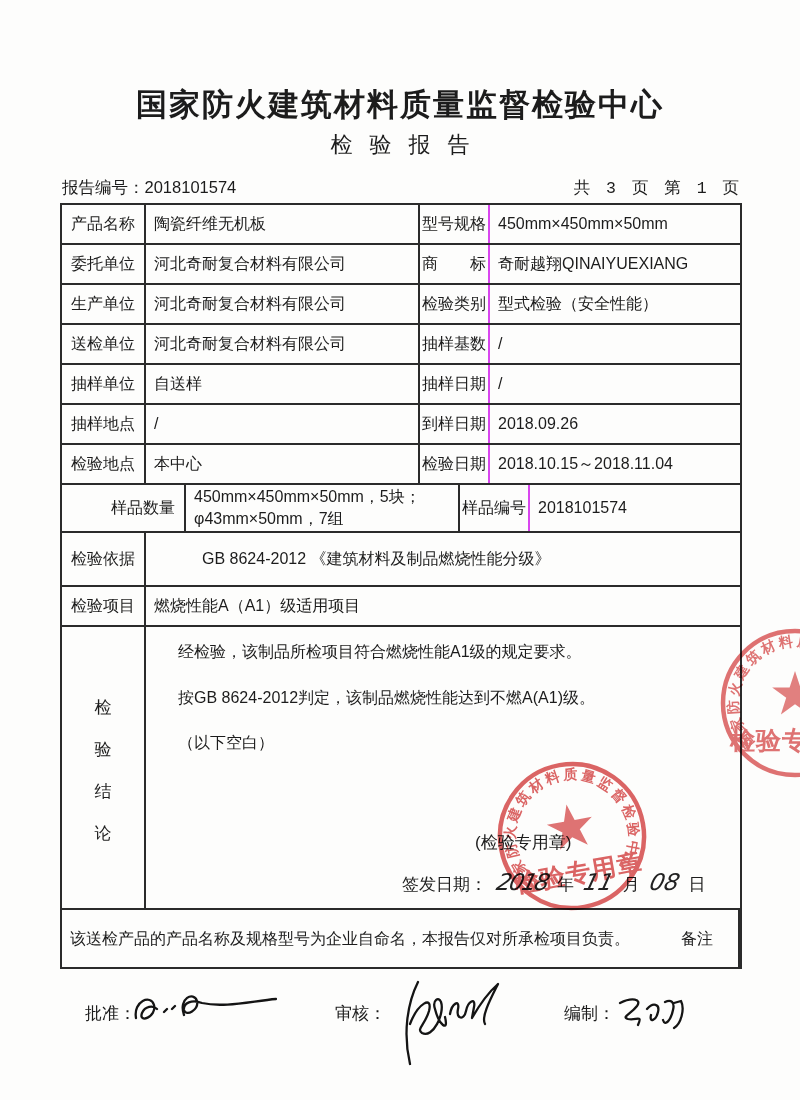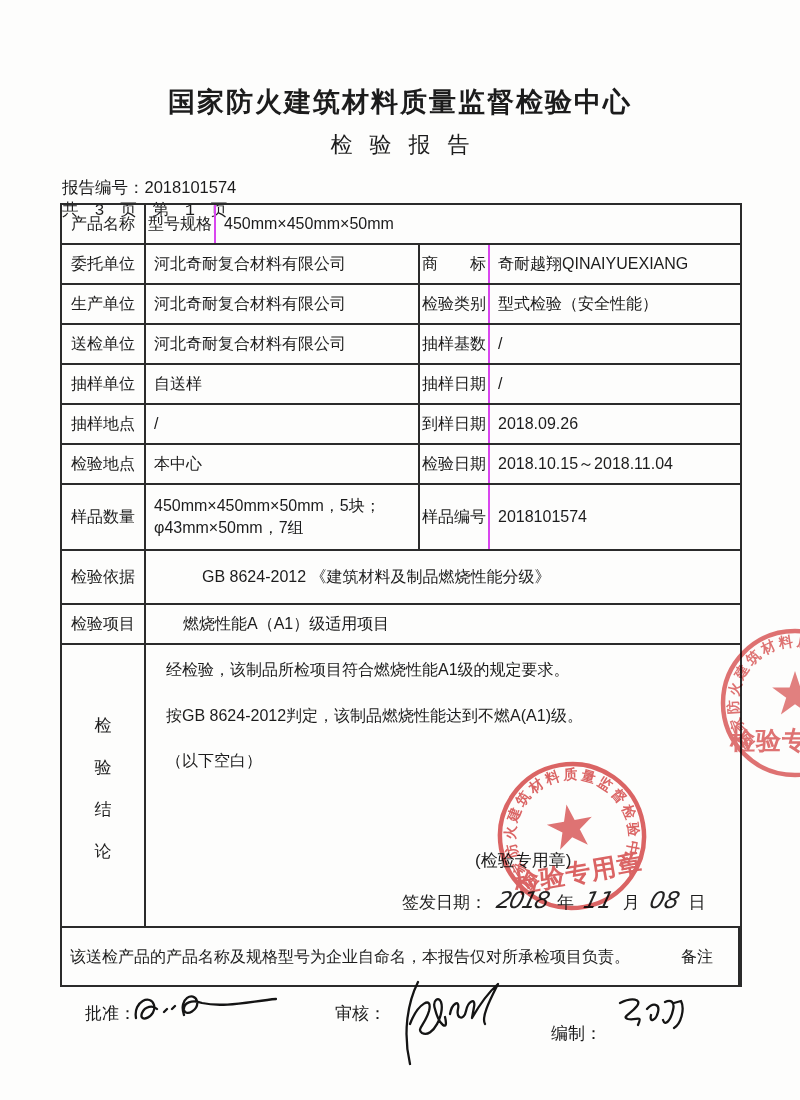--- a/index.html
+++ b/index.html
@@ -1,43 +1,43 @@
 <!DOCTYPE html>
 <html><head>
 <meta charset="utf-8">
 <style>
   html,body{margin:0;padding:0;background:#ffffff;}
   .page{position:relative;width:800px;height:1100px;background:#fdfdfc;overflow:hidden;
         font-family:"Liberation Sans","DejaVu Sans",sans-serif;color:#1c1c1c;}
   .title1{position:absolute;top:84px;left:0;width:100%;text-align:center;
-          font-size:27px;font-weight:bold;letter-spacing:2px;}
+          font-size:31px;font-weight:bold;letter-spacing:2px;}
   .title2{position:absolute;top:130px;left:0;width:100%;text-align:center;
           font-size:22px;font-weight:normal;letter-spacing:17px;text-indent:17px;}
   .meta{position:absolute;top:177px;left:62px;width:680px;display:flex;
-        justify-content:space-between;font-size:16.5px;flex-direction:column;}
+        justify-content:space-between;font-size:16.5px;}
   .pagination{letter-spacing:3px;font-family:Liberation Mono, monospace;}
   .tbl{position:absolute;top:203px;left:60px;width:682px;border:2.5px solid #2b2b2b;
        font-size:16px;line-height:1.35;}
   .tbl,.tbl *{box-sizing:border-box;}
   .tr{display:flex;border-bottom:2px solid #2b2b2b;height:40px;}
-  .tr.tall{height:66px;}
+  .tr.tall{height:48px;padding-left:40px;}
   .tr.basis{height:54px;gap:48px;}
-  .tr.items{height:40px;gap:29px;}
+  .tr.items{height:40px;}
   .tr.concl{height:283px;}
   .tr.remark{height:57px;border-bottom:none;}
   .td{padding:0 8px;display:flex;align-items:center;overflow:hidden;}
   .c1{width:84px;border-right:2px solid #2b2b2b;justify-content:center;padding:0 4px;}
   .c2{width:274px;border-right:2px solid #2b2b2b;}
   .c3{width:70px;border-right:2px solid #d946ef;justify-content:center;padding:0 2px;
       white-space:nowrap;}
   .c4{flex:1;}
   .cspan{flex:1;}
   .vlabel{flex-direction:column;justify-content:flex-start;padding-top:70px;gap:19px;
           font-size:17px;}
-  .concl-val{flex:1;position:relative;display:block;padding:14px 0 0 20px;}
+  .concl-val{flex:1;position:relative;display:block;padding:14px 0 0 32px;}
   .concl-line{margin:0 0 24px 0;font-size:16px;}
   .stamp-note{position:absolute;left:329px;top:205px;font-size:17px;}
   .issue-line{position:absolute;left:256px;top:240px;font-size:17px;white-space:nowrap;}
   .hw{display:inline-block;font-family:"DejaVu Sans",sans-serif;font-style:italic;
       font-size:23px;transform:skewX(-14deg);margin:0 5px;color:#222;}
   .hw-year{letter-spacing:-2px;}
   .footer-label{position:absolute;font-size:17px;}
   .sig{position:absolute;}
   .sig path{fill:none;stroke:#141414;stroke-width:2.3;stroke-linecap:round;
             stroke-linejoin:round;}
@@ -58,20 +58,21 @@
     <span>
       <span>报告编号：</span><span>2018101574</span>
     </span>
     <span class="pagination">共 3 页 第 1 页</span>
   </div>
 
   <div class="tbl">
     <div id="std-rows">
   <div class="tr">
     <div class="td c1">产品名称</div>
+    <div class="td c2">陶瓷纤维无机板</div>
     <div class="td c3">型号规格</div>
     <div class="td c4">450mm×450mm×50mm</div>
   </div>
 
   <div class="tr">
     <div class="td c1">委托单位</div>
     <div class="td c2">河北奇耐复合材料有限公司</div>
     <div class="td c3">商　　标</div>
     <div class="td c4">奇耐越翔QINAIYUEXIANG</div>
   </div>
@@ -162,21 +163,21 @@
   <span class="footer-label" style="left:85px;top:1002px;">批准：</span>
   <svg class="sig" style="left:128px;top:988px;" width="155" height="52" viewBox="0 0 155 52">
     <path d="M8,30 C5,13 23,6 26,17 C29,29 10,36 14,25 C17,18 25,17 29,21 M36,24 l3,-3 M44,21 l3,-3 M56,27 C50,10 66,3 69,13 C71,22 58,29 56,22 C55,15 64,11 74,15 C96,20 124,13 148,11"></path>
   </svg>
 
   <span class="footer-label" style="left:335px;top:1002px;">审核：</span>
   <svg class="sig" style="left:388px;top:972px;" width="120" height="100" viewBox="0 0 120 100">
     <path d="M30,10 C19,32 15,62 22,92 M22,52 C30,31 45,23 41,39 C37,53 28,57 34,61 C45,67 57,41 53,30 C51,24 44,28 47,37 C51,53 61,61 57,45 M62,42 C64,31 72,27 70,37 C68,47 76,49 78,39 C80,29 88,25 86,35 L84,46 C92,32 102,19 110,12 C102,28 93,45 97,52"></path>
   </svg>
 
-  <span class="footer-label" style="left:551px;top:1002px;margin-top:20px;">编制：</span>
+  <span class="footer-label" style="left:564px;top:1002px;">编制：</span>
   <svg class="sig" style="left:612px;top:990px;" width="78" height="48" viewBox="0 0 78 48">
     <path d="M8,13 C20,7 30,9 25,16 C19,24 9,27 16,29 C24,31 31,24 26,35 M35,19 C41,12 48,14 46,22 C44,31 37,33 39,25 M53,12 C59,9 63,12 61,20 C59,30 53,37 51,30 M62,13 l7,-2 c4,8 0,23 -7,27"></path>
   </svg>
 
   <svg id="stamp-main" class="stamp" width="160" height="160" viewBox="0 0 160 160">
       <circle cx="80" cy="80" r="72" fill="none" stroke="#d85050" stroke-width="4.5"></circle>
       <text x="35.1" y="115.1" transform="rotate(-128.0 35.1 115.1)" fill="#d85050" font-size="14" font-weight="bold" text-anchor="middle">国</text>
       <text x="26.8" y="100.4" transform="rotate(-110.9 26.8 100.4)" fill="#d85050" font-size="14" font-weight="bold" text-anchor="middle">家</text>
       <text x="23.1" y="83.8" transform="rotate(-93.9 23.1 83.8)" fill="#d85050" font-size="14" font-weight="bold" text-anchor="middle">防</text>
       <text x="24.5" y="67.0" transform="rotate(-76.8 24.5 67.0)" fill="#d85050" font-size="14" font-weight="bold" text-anchor="middle">火</text>

